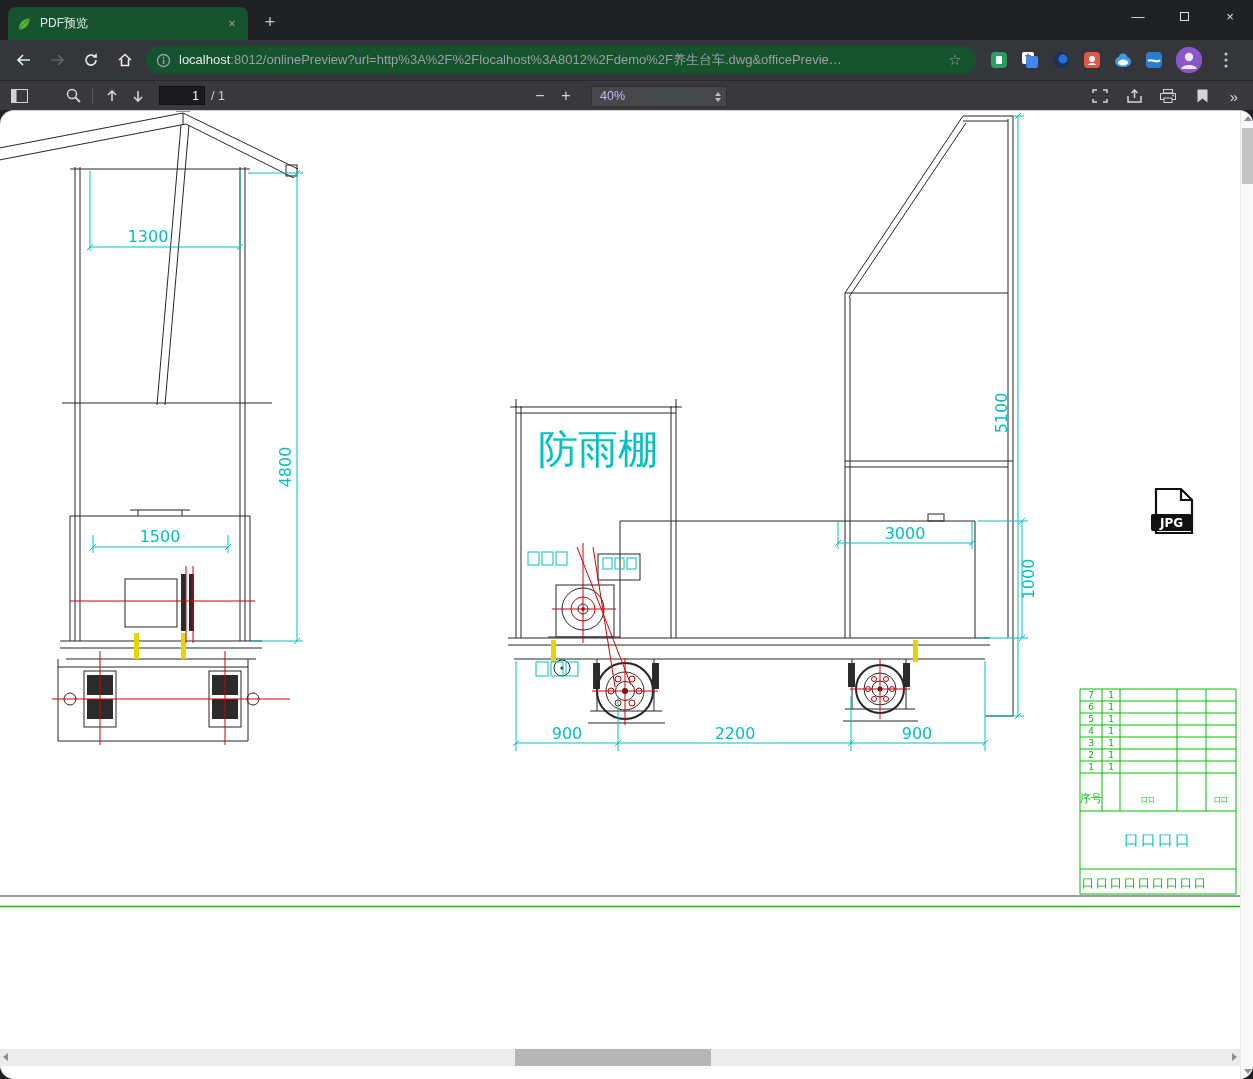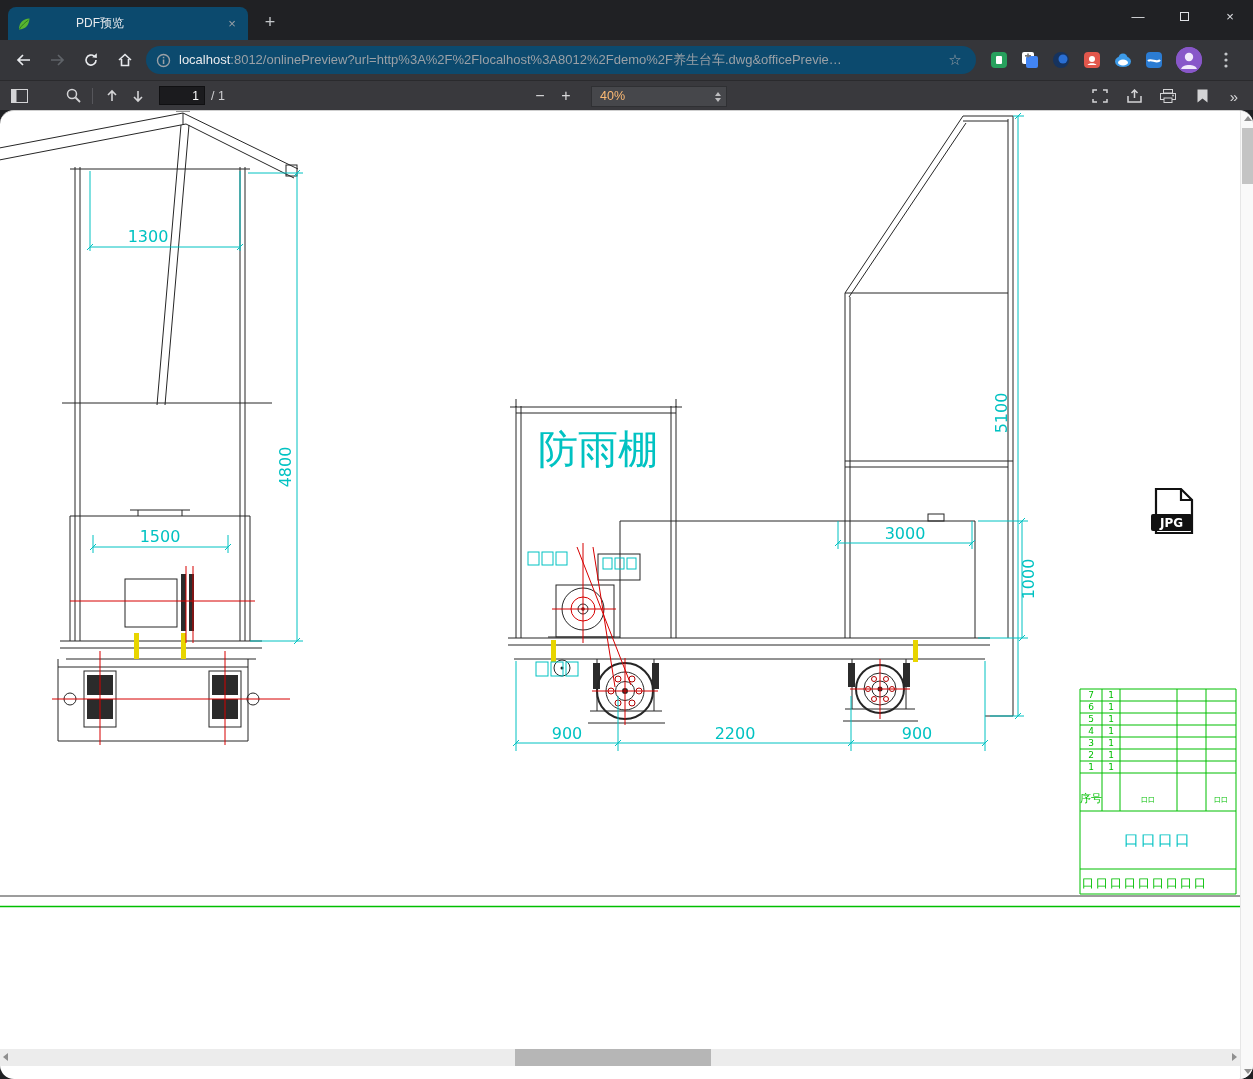--- a/index.html
+++ b/index.html
@@ -7,39 +7,39 @@
   body {
     font-family: "Liberation Sans", sans-serif;
     background: #202124;
     position: relative;
     color: #e8eaed;
   }
 
   
   .titlebar { height: 40px; background: #202124; position: relative; display: flex; align-items: flex-end; }
   .tab {
-    margin-left: 8px; width: 240px; height: 33px; background: #0c4a6e;
+    margin-left: 8px; width: 240px; height: 33px; background: #14532d;
     border-radius: 8px 8px 0 0; display: flex; align-items: center; padding: 0 8px;
-    font-size: 12px; color: #e8eaed; gap: 36px;
+    font-size: 12px; color: #e8eaed;
   }
   .tab-title { flex: 1; margin-left: 8px; white-space: nowrap; overflow: hidden; }
   .tab-close { width: 16px; height: 16px; border-radius: 50%; display: flex; align-items: center;
     justify-content: center; color: #9aa0a6; font-size: 13px; cursor: default; }
   .newtab-btn { width: 28px; height: 28px; margin: 0 0 4px 8px; display: flex; align-items: center;
     justify-content: center; color: #c4c7ca; font-size: 18px; border-radius: 50%; }
   .win-controls { position: absolute; right: 0; top: 0; display: flex; height: 33px; }
   .win-btn { width: 46px; height: 33px; display: flex; align-items: center; justify-content: center;
     color: #dfe1e5; font-size: 13px; }
   .max-box { width: 9px; height: 9px; border: 1px solid #dfe1e5; display: inline-block; }
 
   
   .navbar { height: 40px; background: #35363a; display: flex; align-items: center; padding: 0 6px; }
   .nav-btn { width: 30px; height: 30px; border-radius: 50%; display: flex; align-items: center;
     justify-content: center; flex: none; margin: 0 2px; }
-  .urlbar { flex: 1; min-width: 0; height: 28px; background: #0c4a6e; border-radius: 14px;
+  .urlbar { flex: 1; min-width: 0; height: 28px; background: #14532d; border-radius: 14px;
     display: flex; align-items: center; padding: 0 10px; margin: 0 4px; font-size: 13px; color: #9aa0a6; }
   .url-text { flex: 1; min-width: 0; white-space: nowrap; overflow: hidden; margin: 0 8px; }
   .url-host { color: #e8eaed; }
   .star-btn { flex: none; font-size: 15px; color: #9aa0a6; width: 22px; text-align: center; }
   .ext-area { display: flex; align-items: center; gap: 13px; padding: 0 10px; flex: none; }
   .ext { width: 18px; height: 18px; flex: none; }
   .avatar { width: 26px; height: 26px; border-radius: 50%; background: #8857c9; display: flex;
     align-items: center; justify-content: center; flex: none; }
   .menu-btn { width: 22px; height: 28px; display: flex; align-items: center; justify-content: center;
     color: #c4c7ca; font-size: 15px; letter-spacing: 0; flex: none; }
@@ -50,21 +50,21 @@
   .pdf-btn { width: 26px; height: 24px; display: flex; align-items: center; justify-content: center; flex: none; }
   .pdfsep { width: 1px; height: 16px; background: #56565b; margin: 0 6px; flex: none; }
   .search-gap { margin-left: 28px; }
   .page-input { width: 46px; height: 19px; background: #1b1b1e; border: 1px solid #101012; color: #fff;
     text-align: right; font-size: 12px; padding: 0 5px; margin: 0 6px 0 8px;
     font-family: "Liberation Sans", sans-serif; }
   .zoom-group { position: absolute; left: 527px; top: 0; height: 30px; display: flex; align-items: center; }
   .zoom-btn { width: 26px; height: 24px; display: flex; align-items: center; justify-content: center;
     font-size: 16px; color: #d8d8da; }
   .zoom-select { width: 136px; height: 21px; background: #46474b; border: 1px solid #2f3033;
-    display: flex; align-items: center; padding: 0 8px; margin-left: 12px; position: relative; color: #fdba74; }
+    display: flex; align-items: center; padding: 0 8px; margin-left: 12px; position: relative; color: #c4b5fd; }
   .zoom-arrows { position: absolute; right: 5px; top: 5px; display: flex; flex-direction: column; gap: 2px; }
   .tri-up { width: 0; height: 0; border-left: 3.5px solid transparent; border-right: 3.5px solid transparent;
     border-bottom: 4px solid #bdbdbf; }
   .tri-dn { width: 0; height: 0; border-left: 3.5px solid transparent; border-right: 3.5px solid transparent;
     border-top: 4px solid #bdbdbf; }
   .right-tools { position: absolute; right: 8px; top: 0; height: 30px; display: flex; align-items: center; gap: 8px; }
   .more-btn { font-size: 15px; color: #d8d8da; width: 22px; text-align: center; }
 
   
   .content { position: absolute; top: 110px; left: 0; right: 0; bottom: 0; background: #ffffff;

